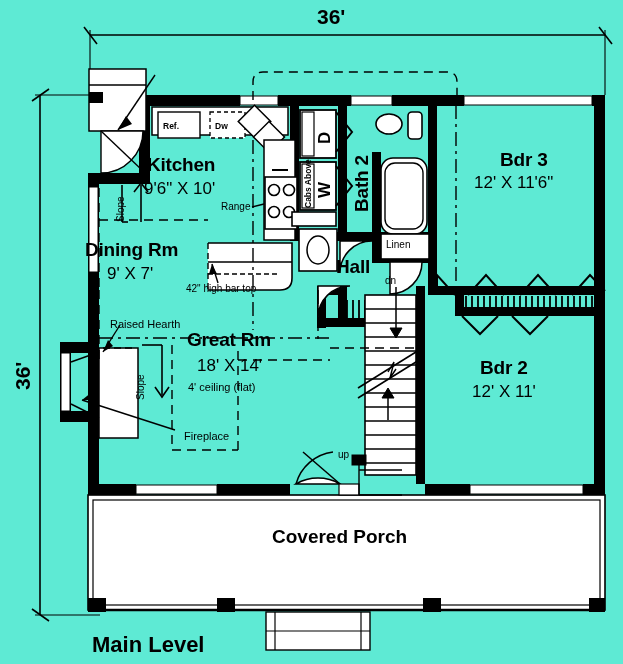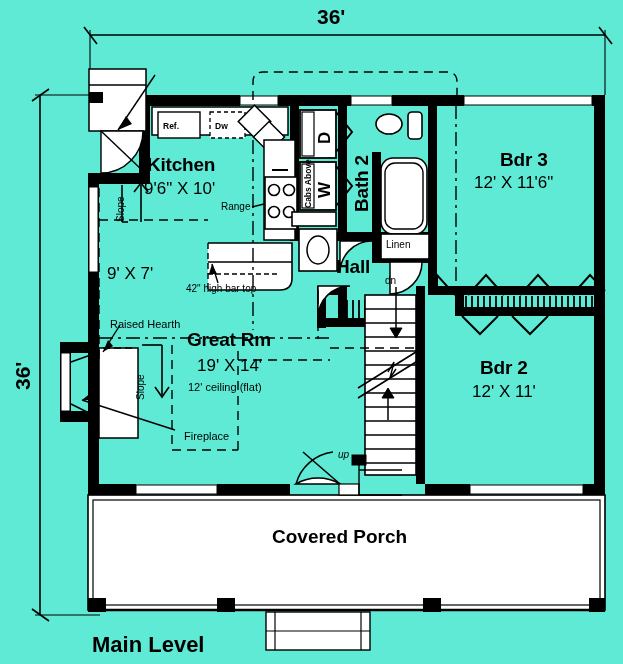--- a/index.html
+++ b/index.html
@@ -401,42 +401,43 @@
   <div class="lbl dim-text rot90" style="left:12px; top:390px;">36'</div>
 
 
   <div class="lbl room-name" style="left:147px; top:155px;">Kitchen</div>
   <div class="lbl room-dim" style="left:144px; top:180px;">9'6" X 10'</div>
   <div class="lbl tiny-note" style="left:163px; top:122px;">Ref.</div>
   <div class="lbl tiny-note" style="left:215px; top:122px;">Dw</div>
   <div class="lbl mini-note" style="left:221px; top:202px;">Range</div>
   <div class="lbl mini-note rot90" style="left:116px; top:222px;">Slope</div>
 
+  <div class="lbl room-name" style="left:85px; top:240px;">Dining Rm</div>
   <div class="lbl room-dim" style="left:107px; top:265px;">9' X 7'</div>
   <div class="lbl mini-note" style="left:186px; top:284px;">42" high bar top</div>
 
   <div class="lbl wd-letter rot90" style="left:316px; top:144px;">D</div>
   <div class="lbl wd-letter rot90" style="left:316px; top:198px;">W</div>
   <div class="lbl tiny-note rot90" style="left:304px; top:208px;">Cabs Above</div>
 
   <div class="lbl room-name rot90" style="left:352px; top:212px;">Bath 2</div>
   <div class="lbl mini-note" style="left:386px; top:240px;">Linen</div>
 
   <div class="lbl room-name" style="left:336px; top:257px;">Hall</div>
   <div class="lbl mini-note" style="left:385px; top:276px;">dn</div>
-  <div class="lbl mini-note" style="left:338px; top:450px;font-style:italic;">up</div>
+  <div class="lbl mini-note" style="left:338px; top:450px;">up</div>
 
   <div class="lbl room-name" style="left:500px; top:150px;">Bdr 3</div>
   <div class="lbl room-dim" style="left:474px; top:174px;">12' X 11'6"</div>
   <div class="lbl room-name" style="left:480px; top:358px;">Bdr 2</div>
   <div class="lbl room-dim" style="left:472px; top:383px;">12' X 11'</div>
 
   <div class="lbl callout" style="left:110px; top:313px;">Raised Hearth</div>
   <div class="lbl room-name" style="left:187px; top:330px;">Great Rm</div>
-  <div class="lbl room-dim" style="left:197px; top:357px;">19' X 14'</div>
-  <div class="lbl small-note" style="left:188px; top:382px;">12' ceiling (flat)</div>
+  <div class="lbl room-dim" style="left:197px; top:357px;">18' X 14'</div>
+  <div class="lbl small-note" style="left:188px; top:382px;">4' ceiling (flat)</div>
   <div class="lbl mini-note rot90" style="left:136px; top:400px;">Slope</div>
   <div class="lbl callout" style="left:184px; top:425px;">Fireplace</div>
 
   <div class="lbl porch-name" style="left:272px; top:527px;">Covered Porch</div>
   <div class="lbl plan-title" style="left:92px; top:634px;text-align:center;">Main Level</div>
 
 </div>
 
 </body></html>

